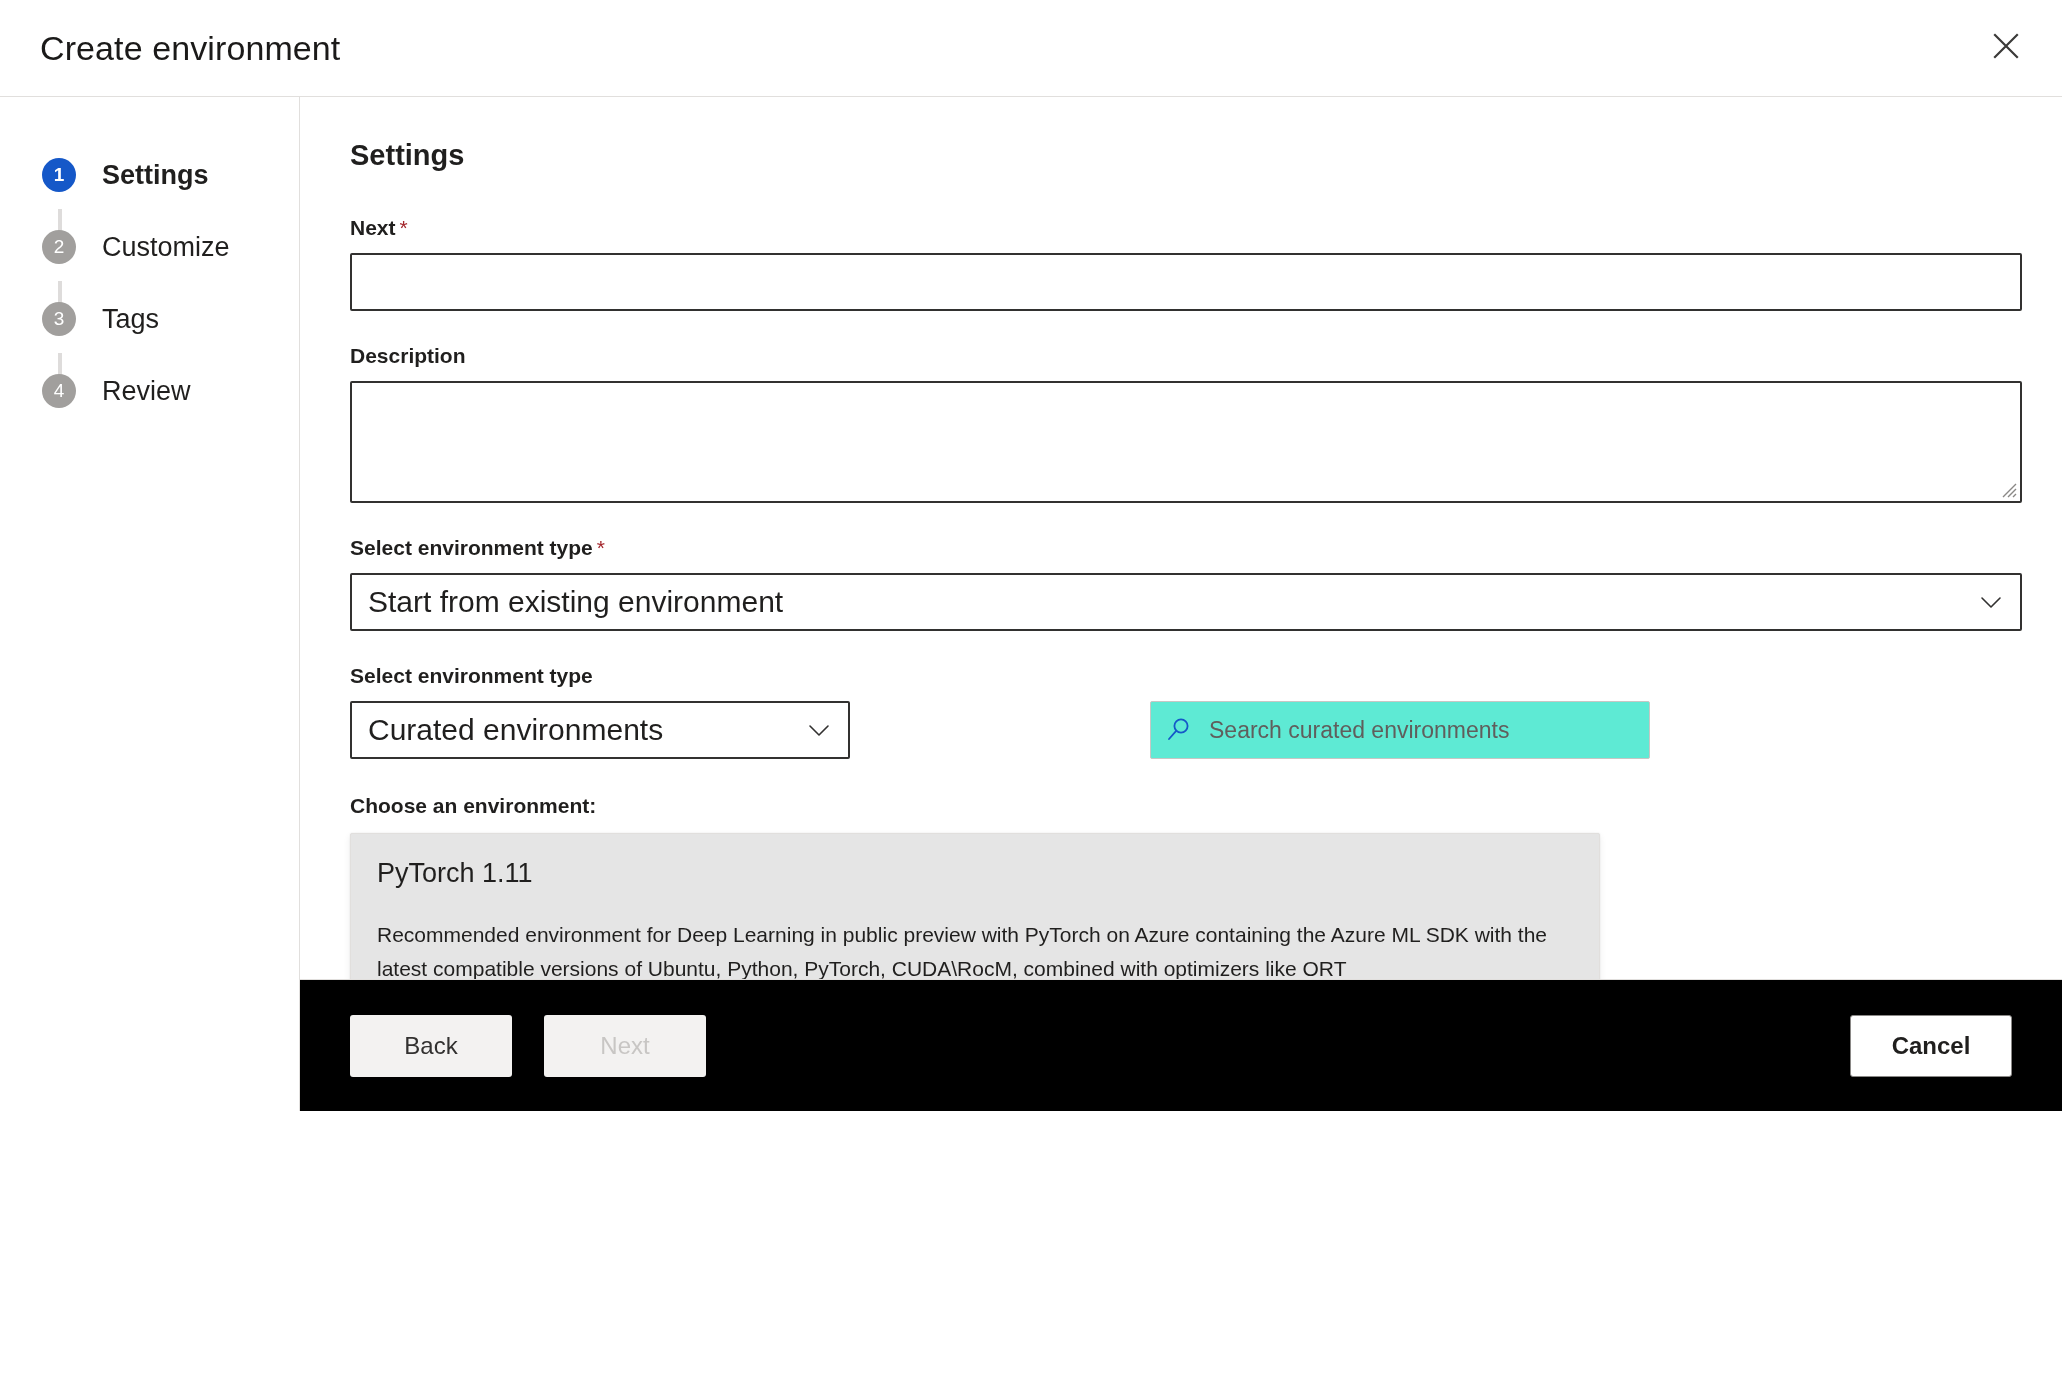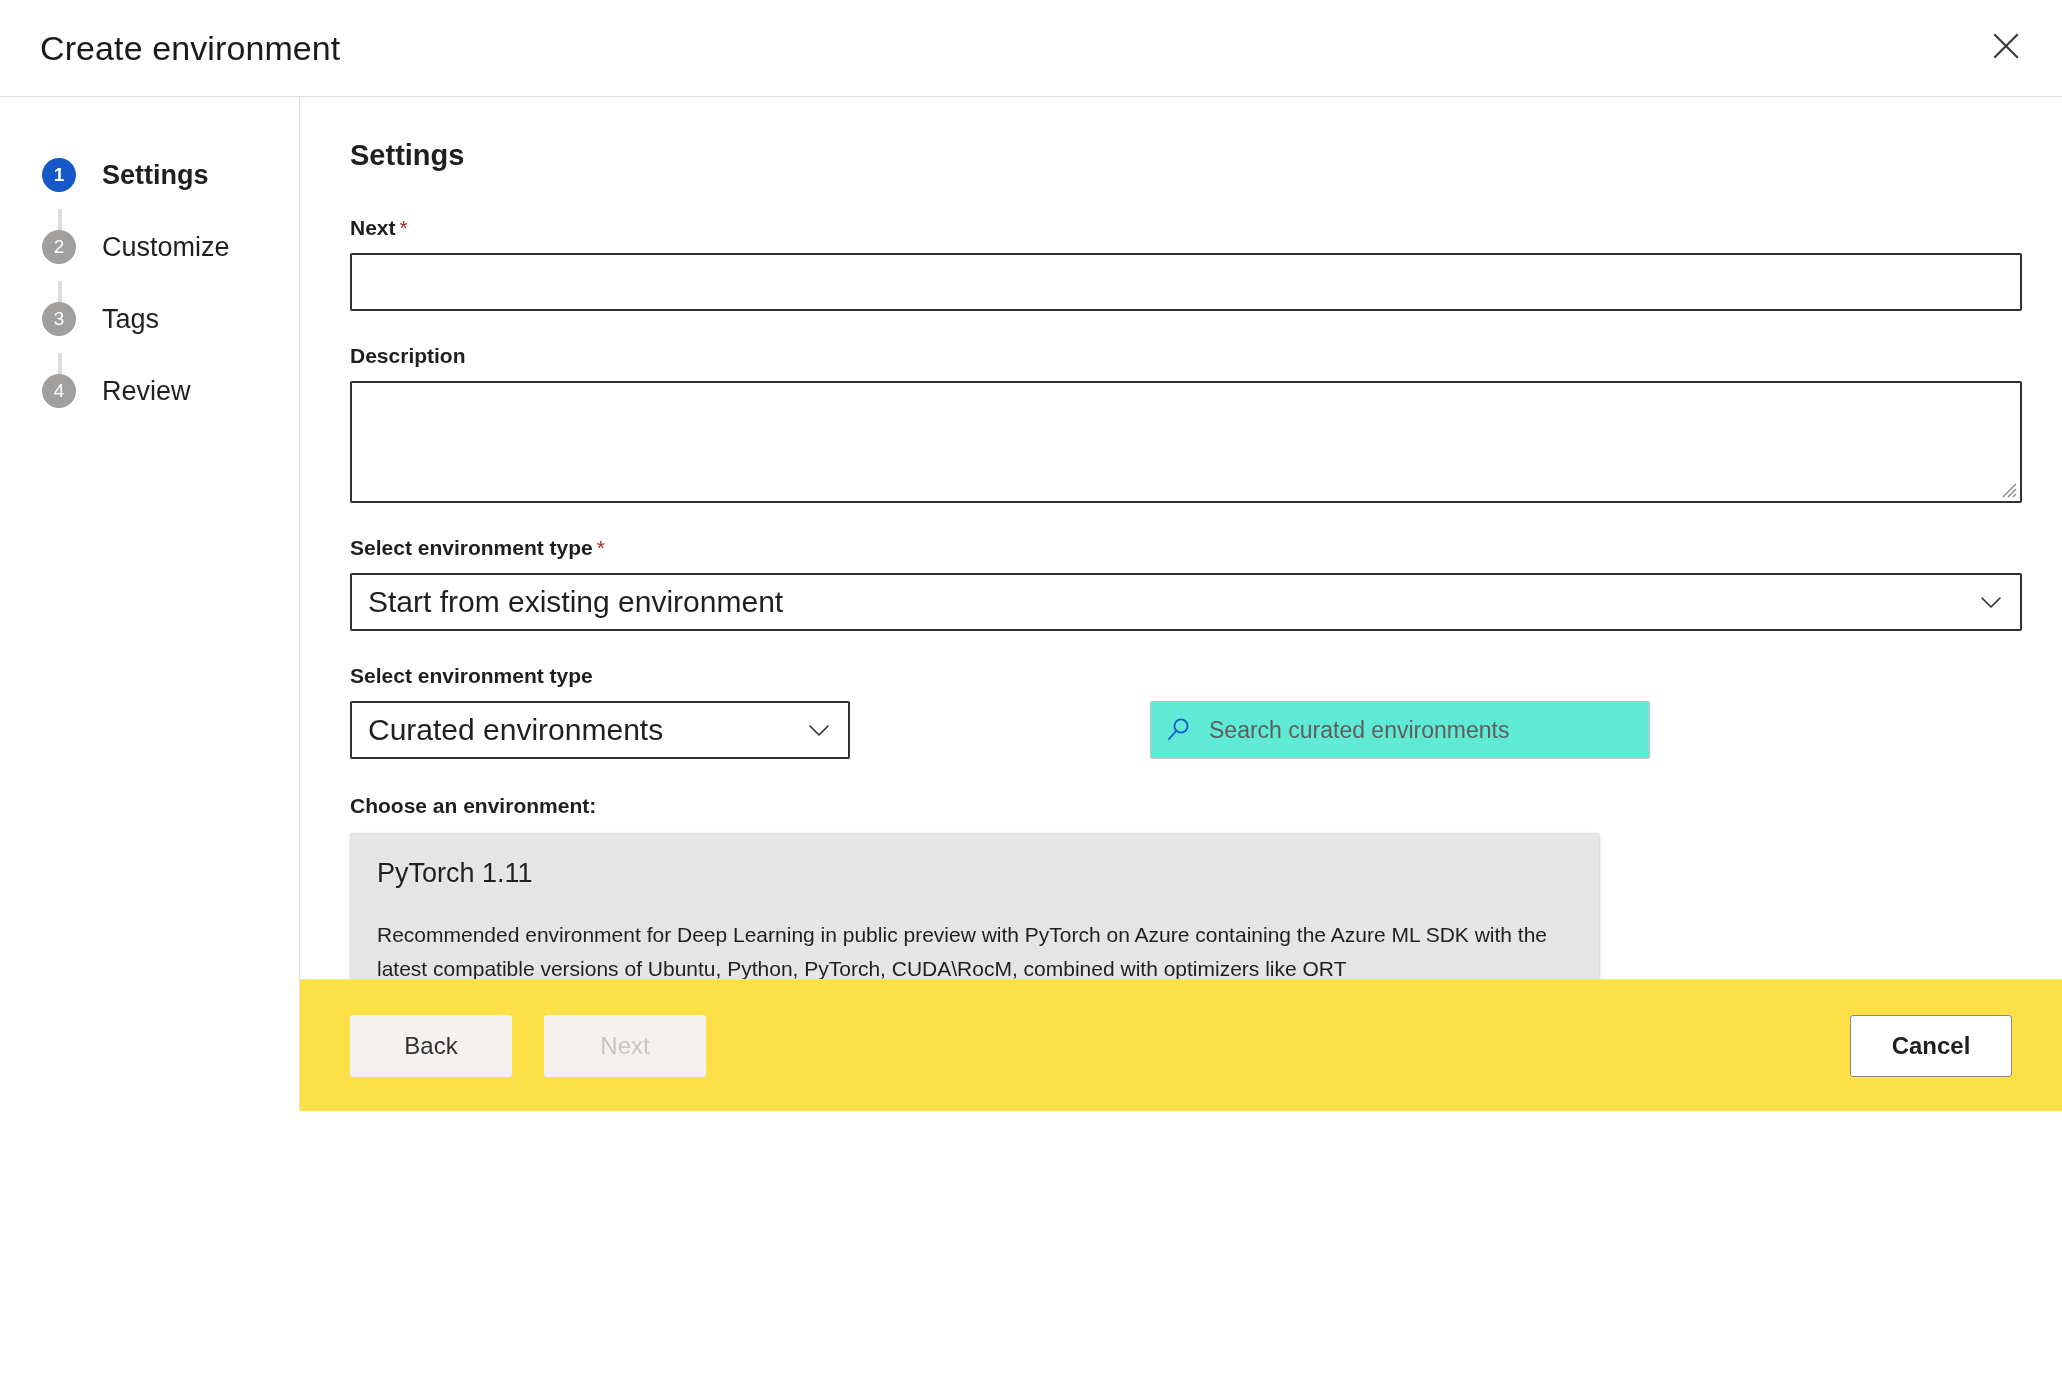--- a/index.html
+++ b/index.html
@@ -320,21 +320,21 @@
   }
 
   
   .panel-footer {
     position: absolute;
     left: 300px;
     right: 0;
     bottom: 0;
     height: 132px;
     border-top: 1px solid #e1dfdd;
-    background: #fde047;
+    background: #000000;
     display: flex;
     align-items: center;
     padding: 0 50px 0 50px;
   }
   .footer-left { display: flex; gap: 32px; }
   .footer-right { margin-left: auto; }
   .btn {
     min-width: 162px;
     height: 62px;
     border-radius: 3px;

